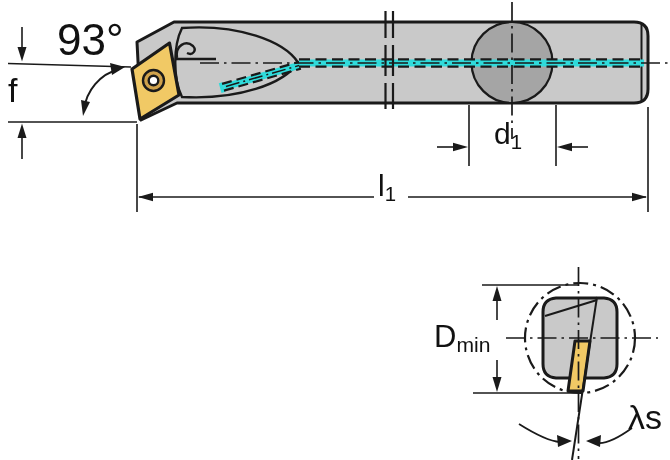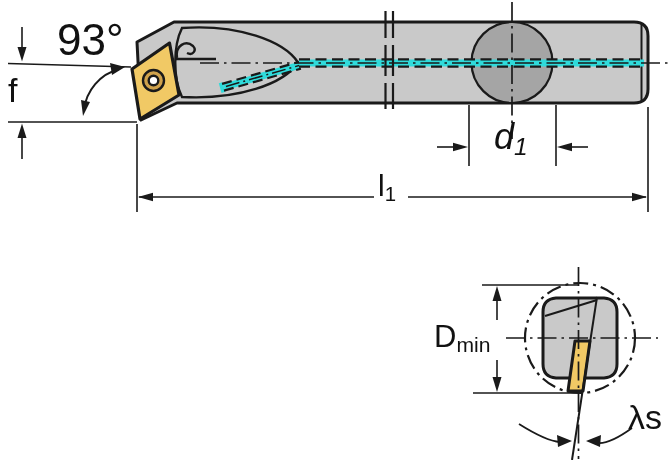--- a/index.html
+++ b/index.html
@@ -117,21 +117,21 @@
     <polygon points="572,441 557,435 558,447" fill="#1a1a1a"></polygon>
     <path d="M 632,428 Q 610,444 598,443" fill="none" stroke="#1a1a1a" stroke-width="1.8"></path>
     <polygon points="586,441 601,435 600,447" fill="#1a1a1a"></polygon>
   </g>
 </svg>
 
   <div class="lbl" style="left:50px;top:18px;font-size:44px;margin-left:7px;">93°</div>
 
   <div class="lbl" style="left:8px;top:73px;font-size:34px;">f</div>
 
-  <div class="lbl" style="left:494px;top:119px;font-size:36px;font-style:italic;">
+  <div class="lbl" style="left:494px;top:119px;font-size:30px;">
     <span>d</span><span class="sub">1</span>
   </div>
 
   <div class="lbl" style="left:378px;top:171px;font-size:30px;text-align:center;">
     <span>l</span><span class="sub">1</span>
   </div>
 
   <div class="lbl" style="left:434px;top:313px;font-size:31px;margin-top:8px;">
     <span>D</span><span class="sub">min</span>
   </div>

